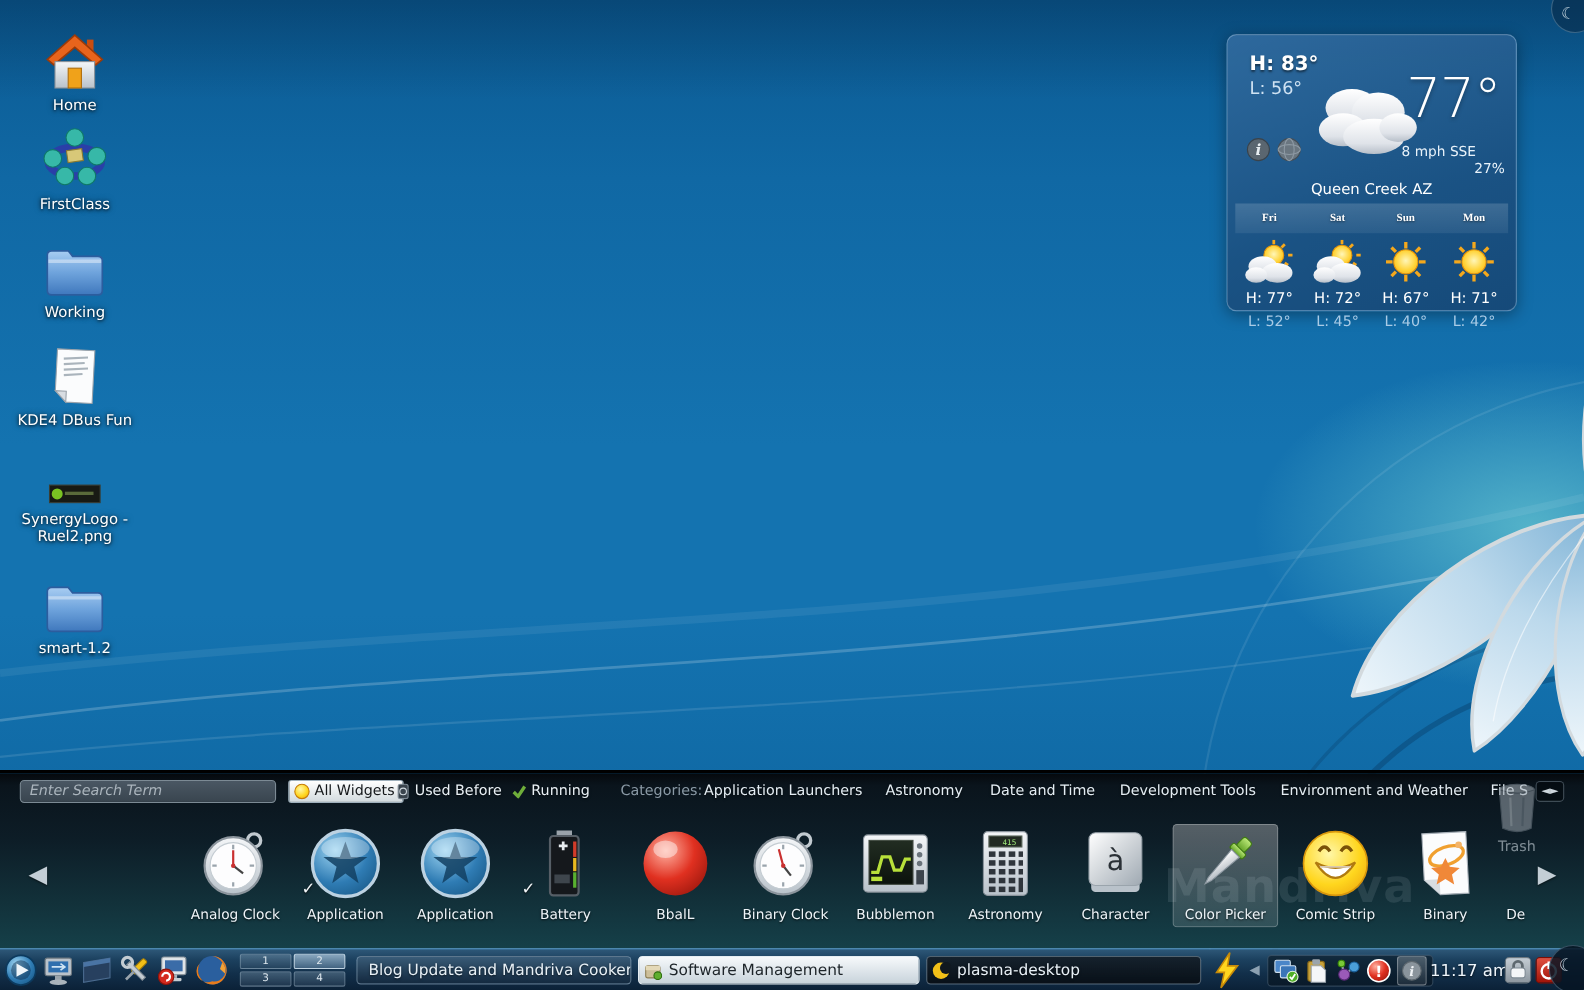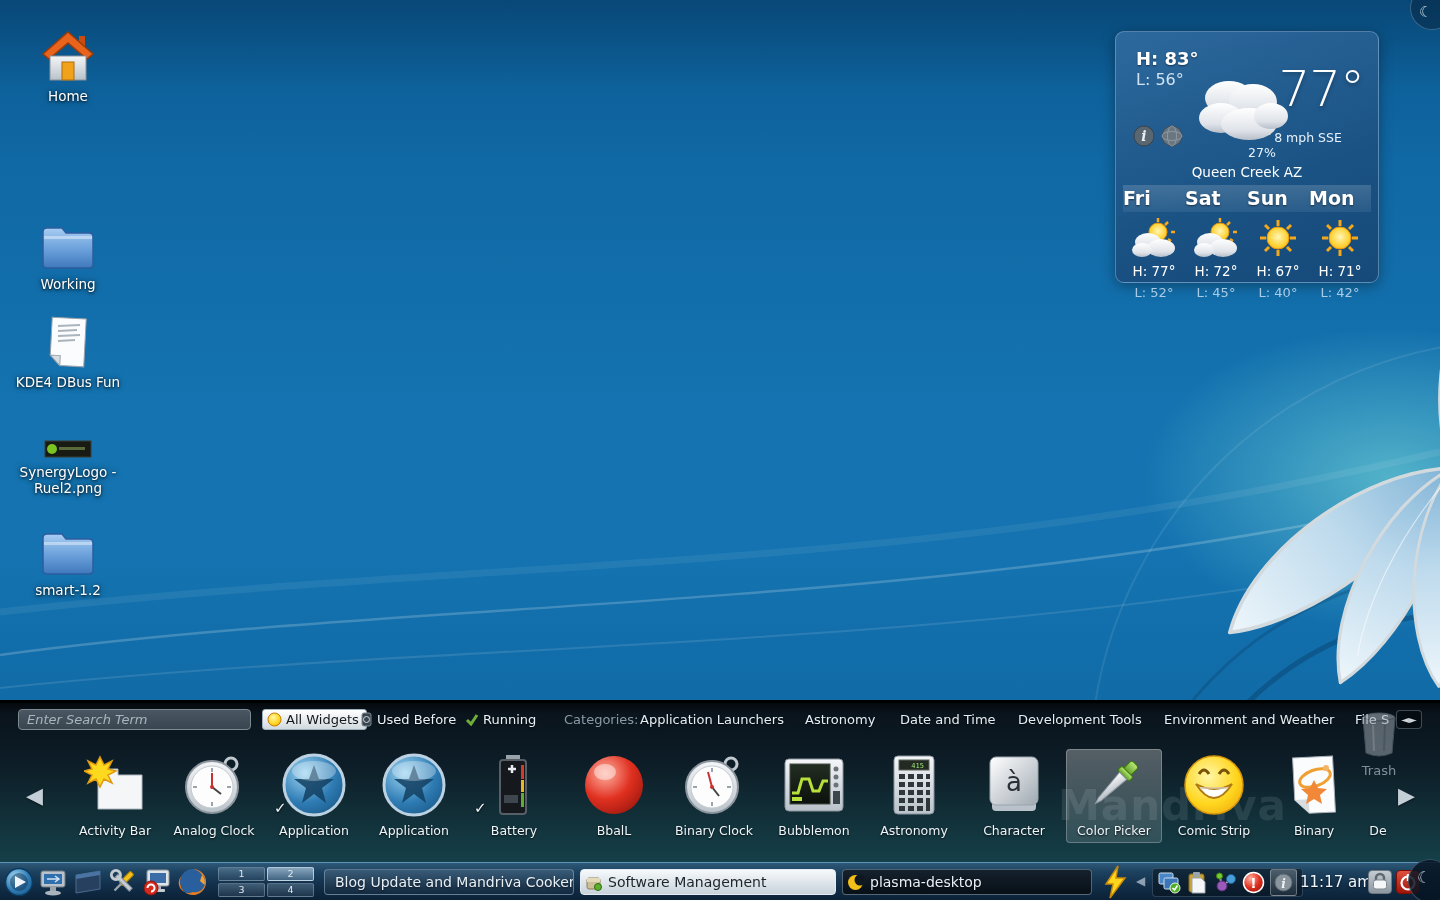--- a/index.html
+++ b/index.html
@@ -24,28 +24,28 @@
     background:linear-gradient(160deg, rgba(47,106,158,.97) 0%, rgba(27,82,131,.97) 60%, rgba(22,73,120,.97) 100%);
     box-shadow:0 3px 14px rgba(0,0,0,.35); color:#fff; }
   .w-hi { position:absolute; left:20px; top:16px; font-size:18px; font-weight:bold;
     text-shadow:0 1px 2px rgba(0,0,0,.5);}
   .w-lo { position:absolute; left:20px; top:38px; font-size:16px; color:#cfe2f2; }
   .w-btns { position:absolute; left:16px; top:92px; display:flex; gap:4px; }
   .w-temp { position:absolute; right:14px; top:28px; font-size:50px; font-weight:200;
     letter-spacing:-1px; text-shadow:0 2px 4px rgba(0,0,0,.35); }
   .w-wind { position:absolute; right:10px; top:98px; width:120px; text-align:center;
     font-size:12.5px; color:#e8f2fa; }
-  .w-hum  { position:absolute; right:10px; top:113px; width:120px; text-align:left;
+  .w-hum  { position:absolute; right:10px; top:113px; width:120px; text-align:right;
     font-size:12.5px; color:#e8f2fa; }
   .w-cloud { position:absolute; left:75px; top:40px; }
   .w-loc { position:absolute; left:0; right:0; top:132px; text-align:center; font-size:13.5px; }
   .w-days { position:absolute; left:7px; right:7px; top:153px; height:27px; display:flex;
     background:linear-gradient(180deg,rgba(255,255,255,.16),rgba(255,255,255,.07)); }
-  .w-days div { flex:1; font-weight:bold; font-size:19px; line-height:27px;
-    text-shadow:0 1px 2px rgba(0,0,0,.5);}
+  .w-days div { flex:1; text-align:center; font-weight:bold; font-size:10px; line-height:27px;
+    text-shadow:0 1px 2px rgba(0,0,0,.5);font-family:Liberation Serif, serif;}
   .w-icons { position:absolute; left:7px; right:7px; top:186px; display:flex; }
   .w-icons div { flex:1; display:flex; justify-content:center; }
   .w-his, .w-los { position:absolute; left:7px; right:7px; display:flex; text-align:center; }
   .w-his { top:231px; } .w-los { top:253px; }
   .w-his div { flex:1; font-size:13.5px; }
   .w-los div { flex:1; font-size:13px; color:#a9cbe6; }
 
   
   .panel { position:absolute; left:0; top:700px; width:1440px; height:162px;
     border-top:3px solid #000;
@@ -226,20 +226,34 @@
       <svg width="54" height="52" viewBox="0 0 54 52">
         <rect x="38" y="6" width="6" height="12" fill="#c94d10"></rect>
         <path d="M27,2 L52,24 L46,29 L27,13 L8,29 L2,24 Z" fill="#e8641c" stroke="#9c3a08" stroke-width="1.5"></path>
         <rect x="9" y="26" width="36" height="24" fill="url(#gGrey)" stroke="#8a929a"></rect>
         <rect x="21" y="32" width="12" height="18" fill="#f0a21a" stroke="#b06d0a"></rect>
       </svg>
     </div>
     <div class="lbl">Home</div>
   </div>
 
+  <div class="dicon" style="left:12px;top:114px">
+    <div class="ic">
+      <svg width="58" height="56" viewBox="0 0 58 56">
+        <ellipse cx="29" cy="31" rx="24" ry="13" fill="none" stroke="#2a3fa8" stroke-width="7"></ellipse>
+        <rect x="22" y="20" width="14" height="11" fill="#d8c878" stroke="#8a7a30" transform="rotate(-8 29 25)"></rect>
+        <circle cx="9" cy="28" r="8" fill="#37b8a8" stroke="#0f7868"></circle>
+        <circle cx="49" cy="26" r="8" fill="#37b8a8" stroke="#0f7868"></circle>
+        <circle cx="20" cy="44" r="8" fill="#37b8a8" stroke="#0f7868"></circle>
+        <circle cx="40" cy="44" r="8" fill="#37b8a8" stroke="#0f7868"></circle>
+        <circle cx="29" cy="9" r="8" fill="#37b8a8" stroke="#0f7868"></circle>
+      </svg>
+    </div>
+    <div class="lbl">FirstClass</div>
+  </div>
 
   <div class="dicon" style="left:12px;top:212px">
     <div class="ic">
       <svg width="56" height="46" viewBox="0 0 56 46">
         <path d="M3,8 Q3,4 7,4 L22,4 L26,9 L49,9 Q53,9 53,13 L53,40 Q53,44 49,44 L7,44 Q3,44 3,40 Z" fill="url(#gFolder)" stroke="#2c5d9e" stroke-width="1.5"></path>
         <path d="M4,15 L52,15 L52,12 L4,12 Z" fill="rgba(255,255,255,.4)"></path>
       </svg>
     </div>
     <div class="lbl">Working</div>
   </div>
@@ -415,31 +429,20 @@
     <div class="cat" style="left:1018px">Development Tools</div>
     <div class="cat" style="left:1164px">Environment and Weather</div>
     <div class="cat" style="left:1355px">File S</div>
     <div class="catnav">◄►</div>
 
     <div class="watermark">Mandriva</div>
 
     <div class="navarr" style="left:26px;top:80px">◀</div>
     <div class="navarr" style="left:1398px;top:80px">▶</div>
 
-    <div class="witem" style="left:67px">
-      <div class="wic">
-        <svg width="62" height="60" viewBox="0 0 62 60">
-          <path d="M14,14 L34,14 L34,20 L58,20 L58,54 L14,54 Z" fill="#f4f6f8" stroke="#aeb6be"></path>
-          <g fill="#ffd91e" stroke="#e09a10" stroke-width="1.5">
-            <polygon points="16,2 20,10 28,6 24,14 32,16 24,20 28,28 20,24 16,32 12,24 4,28 8,20 0,16 8,14 4,6 12,10"></polygon>
-          </g>
-        </svg>
-      </div>
-      <div class="wlbl">Activity Bar</div>
-    </div>
 
     <div class="witem" style="left:166px">
       <div class="wic">
         <svg width="62" height="62" viewBox="0 0 62 62">
           <circle cx="48" cy="10" r="6" fill="none" stroke="#c2cad0" stroke-width="3"></circle>
           <circle cx="29" cy="33" r="26" fill="url(#gGrey)" stroke="#8b949c" stroke-width="2"></circle>
           <circle cx="29" cy="33" r="21" fill="#fdfdfe" stroke="#c4ccd2"></circle>
           <g stroke="#9aa4ac" stroke-width="2">
               <line x1="29" y1="14" x2="29" y2="18"></line>
               <line x1="29" y1="48" x2="29" y2="52"></line>

